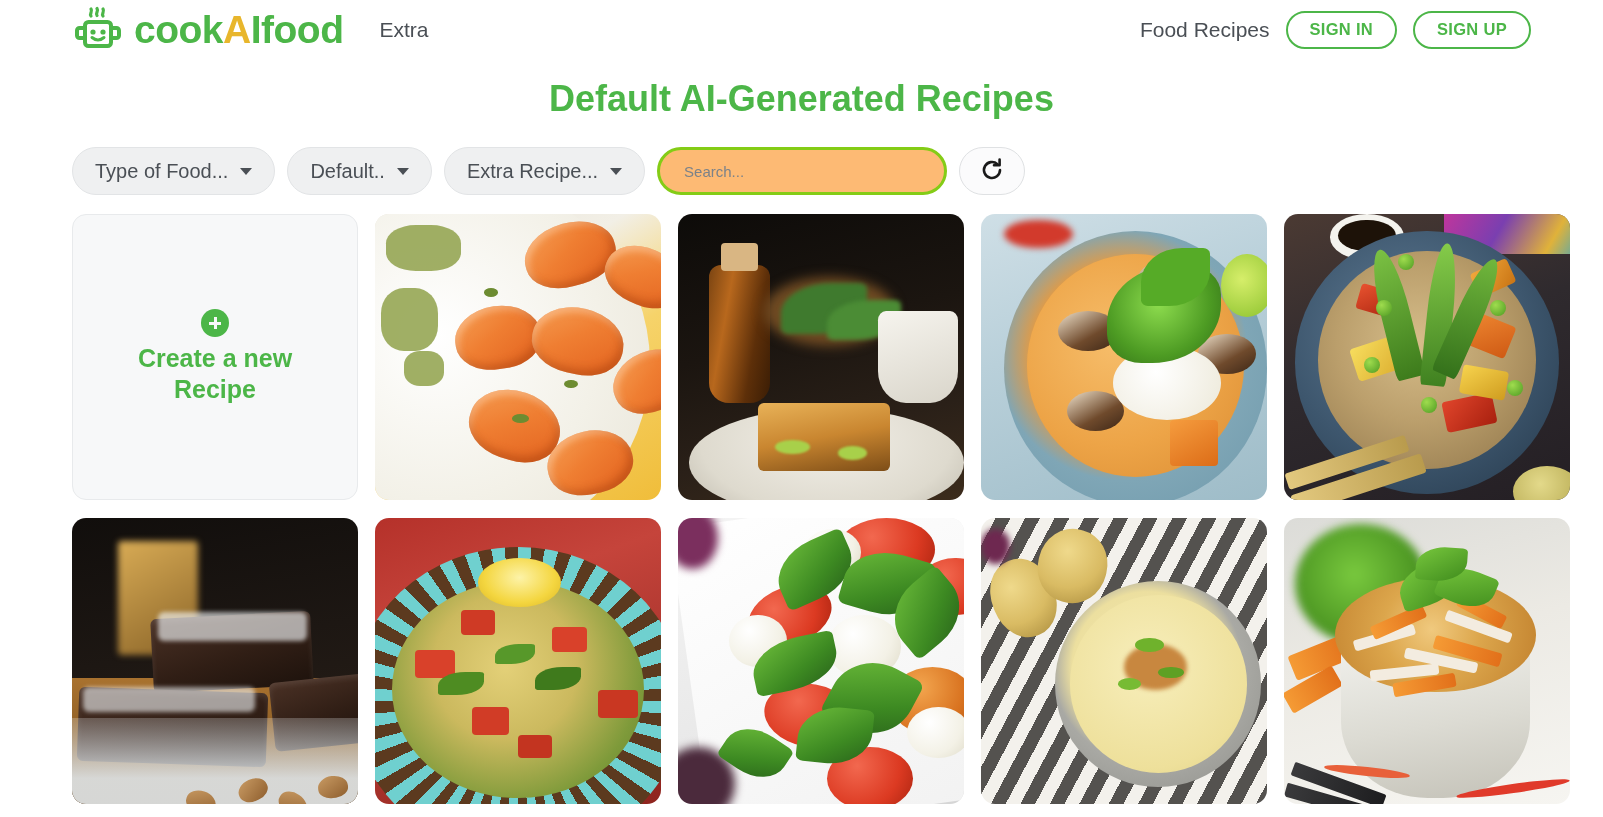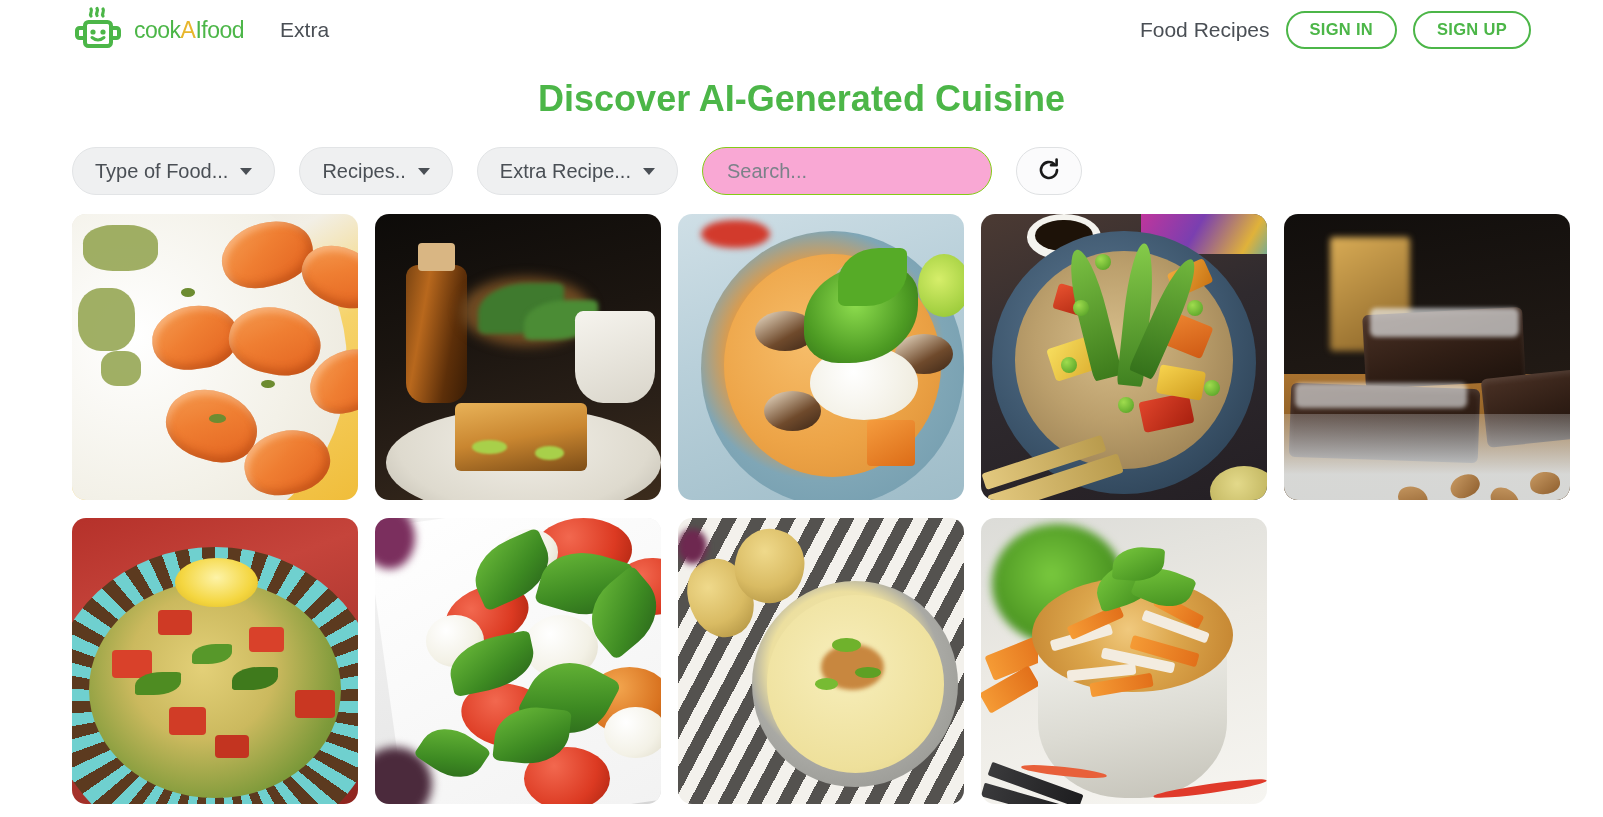--- a/index.html
+++ b/index.html
@@ -12,21 +12,21 @@
 
   
   .navbar {
     height: 60px;
     display: flex; align-items: center;
     padding: 0 72px 0 72px;
   }
   .brand { display: flex; align-items: center; gap: 10px; text-decoration: none; }
   .robot-logo { width: 52px; height: 48px; flex: 0 0 auto; }
   .brand-text {
-    font-size: 23px; font-weight: normal; letter-spacing: -0.5px;
+    font-size: 39px; font-weight: bold; letter-spacing: -0.5px;
     color: #4cb648; white-space: nowrap;
   }
   .brand-text .ai-a { color: #e8b62c; }
   .brand-text .ai-i { color: #4cb648; }
   .nav-link {
     margin-left: 36px;
     font-size: 21px; color: #4a4f55; text-decoration: none;
   }
   .nav-right { margin-left: auto; display: flex; align-items: center; gap: 16px; }
   .view-recipes { font-size: 21px; color: #4a4f55; text-decoration: none; }
@@ -41,43 +41,43 @@
   
   .page-title {
     text-align: center;
     font-size: 36px; font-weight: bold;
     color: #4cb648;
     margin-top: 18px;
   }
 
   
   .filterbar {
-    display: flex; align-items: center; gap: 24px;
+    display: flex; align-items: center; gap: 12px;
     padding: 0 72px; margin-top: 25px;
     height: 52px;
   }
   .dropdown {
     display: inline-flex; align-items: center; gap: 12px;
     background: #eff0f1; border: 1px solid #e2e4e6;
     border-radius: 26px;
     height: 48px; padding: 0 22px;
     font-size: 20px; color: #4a4f55; cursor: pointer;
     white-space: nowrap;
   }
   .caret {
     width: 0; height: 0;
     border-left: 6px solid transparent;
     border-right: 6px solid transparent;
     border-top: 7px solid #4a4f55;
   }
   .search-input {
     height: 48px; width: 290px;
-    border: 1px solid #84cc16; border-radius: 26px;
-    background: #f9a8d4; padding: 0 24px;
-    font-size: 20px; color: #4a4f55;
+    border: 3px solid #84cc16; border-radius: 26px;
+    background: #fdba74; padding: 0 24px;
+    font-size: 15px; color: #4a4f55;
     font-family: "Liberation Sans", sans-serif;
     outline: none;
   }
   .search-input::placeholder { color: #7b8289; }
   .refresh-btn {
     width: 66px; height: 48px;
     border: 1px solid #dfe1e3; border-radius: 26px;
     background: #fbfbfc; cursor: pointer;
     display: flex; align-items: center; justify-content: center;
   }
@@ -318,29 +318,29 @@
 
   <a class="nav-link" href="#">Extra</a>
 
   <div class="nav-right">
     <a class="view-recipes" href="#">Food Recipes</a>
     <button class="btn-pill">SIGN IN</button>
     <button class="btn-pill">SIGN UP</button>
   </div>
 </div>
 
-<h1 class="page-title">Discover AI-Generated Cuisine</h1>
+<h1 class="page-title">Default AI-Generated Recipes</h1>
 
 <div class="filterbar">
   <div class="dropdown">
     <span>Type of Food...</span>
     <span class="caret"></span>
   </div>
   <div class="dropdown">
-    <span>Recipes..</span>
+    <span>Default..</span>
     <span class="caret"></span>
   </div>
   <div class="dropdown">
     <span>Extra Recipe...</span>
     <span class="caret"></span>
   </div>
 
   <input class="search-input" type="text" placeholder="Search..." style="">
 
   <button class="refresh-btn">
@@ -349,20 +349,24 @@
         <path d="M21 13a8 8 0 1 1-2.6-5.9" fill="none" stroke="#1a1a1a" stroke-width="2.6" stroke-linecap="round"></path>
         <path d="M20.6 2.6 L20.6 8.2 L15 8.2" fill="none" stroke="#1a1a1a" stroke-width="2.6" stroke-linecap="round" stroke-linejoin="round"></path>
       </svg>
     </span>
   </button>
 
 </div>
 
 <div class="grid">
 
+  <div class="card create-card">
+    <span class="plus-icon"></span>
+    <span class="create-label">Create a new Recipe</span>
+  </div>
 
   <div class="card">
     <div class="photo p-shrimp">
       <div class="plate"></div>
       <div class="blob herb" style="left:4%;top:4%;width:26%;height:16%;"></div>
       <div class="blob herb" style="left:2%;top:26%;width:20%;height:22%;"></div>
       <div class="blob herb" style="left:10%;top:48%;width:14%;height:12%;"></div>
       <div class="shr" style="left:52%;top:3%;width:32%;height:22%;transform:rotate(-16deg);"></div>
       <div class="shr" style="left:80%;top:12%;width:28%;height:20%;transform:rotate(24deg);"></div>
       <div class="shr" style="left:28%;top:32%;width:30%;height:22%;transform:rotate(-8deg);"></div>

